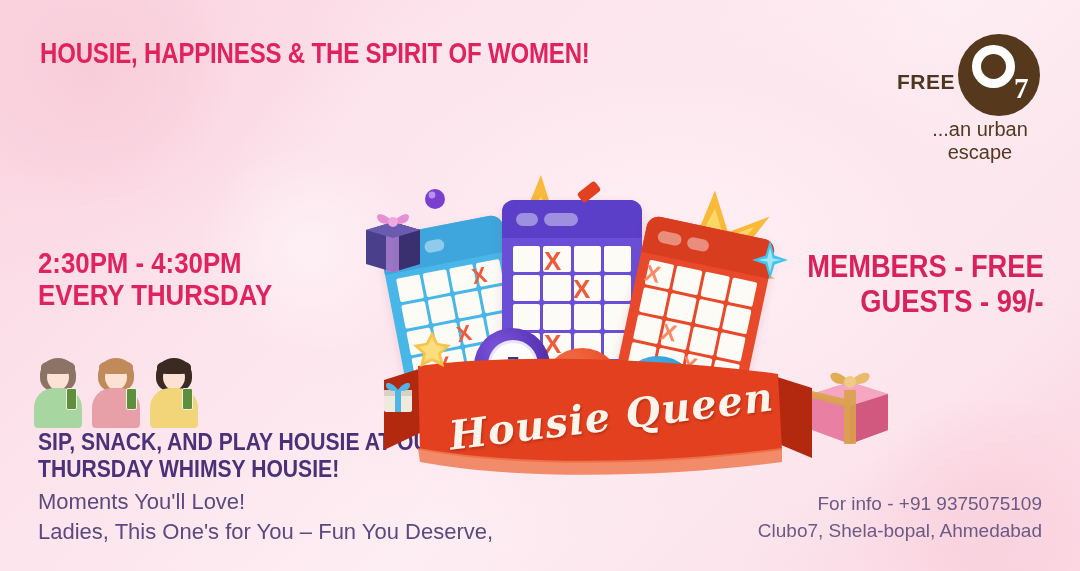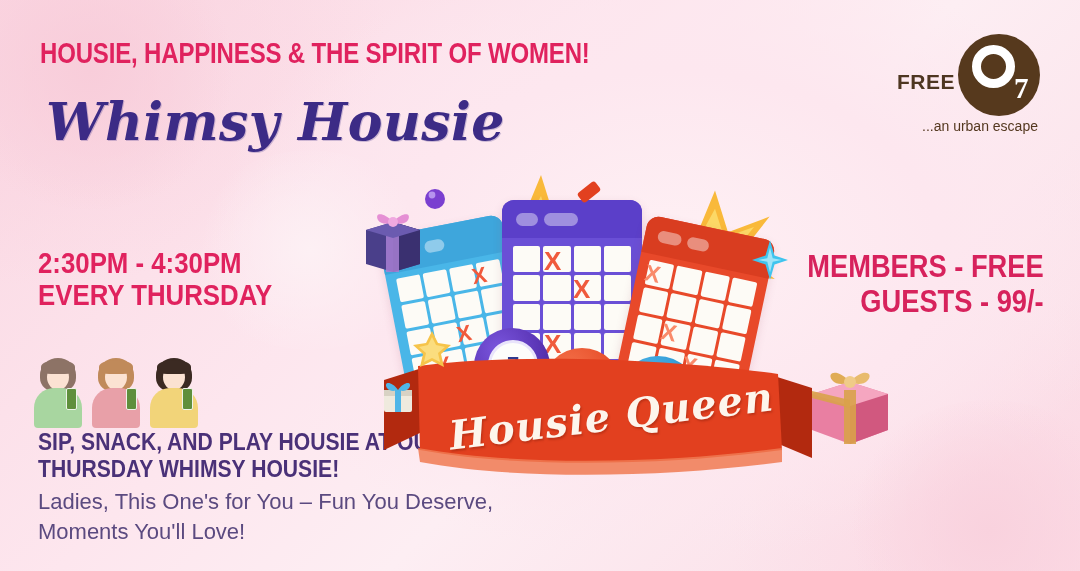--- a/index.html
+++ b/index.html
@@ -68,21 +68,21 @@
     position:absolute;left:72px;top:13px;width:43px;height:43px;
     border-radius:50%;border:9px solid #ffffff;box-sizing:border-box;
   }
   .logo .seven{
     position:absolute;left:114px;top:40px;
     font-size:29px;font-weight:bold;color:#ffffff;
     font-family:"Liberation Serif", serif;
   }
   .logo .tag{
     position:absolute;left:10px;top:86px;width:140px;text-align:center;
-    font-size:14px;color:#54381f;
+    font-size:20px;color:#54381f;
   }
 
   
   .women{position:absolute;left:32px;top:358px;width:170px;height:70px;}
   .lady{position:absolute;top:0;width:52px;height:70px;}
   .lady .hair{position:absolute;left:8px;top:0;width:36px;height:34px;border-radius:50% 50% 42% 42%;}
   .lady .face{position:absolute;left:15px;top:6px;width:22px;height:26px;border-radius:50%;background:#fbe2d2;}
   .lady .hairfront{position:absolute;left:9px;top:2px;width:34px;height:14px;border-radius:50% 50% 30% 30%;}
   .lady .body{position:absolute;left:2px;top:30px;width:48px;height:40px;border-radius:20px 20px 4px 4px;}
   .lady .glass{position:absolute;top:30px;width:9px;height:20px;border-radius:2px;background:#5f8f3c;border:1.4px solid #eef3ea;}
@@ -139,21 +139,20 @@
 
 <div id="poster">
 
   <div class="bokeh" style="left:-60px;top:-70px;width:300px;height:280px;background:radial-gradient(circle,#f8cdda 0%,rgba(248,205,218,0) 70%);"></div>
   <div class="bokeh" style="left:840px;top:400px;width:300px;height:260px;background:radial-gradient(circle,#f9d2de 0%,rgba(249,210,222,0) 70%);"></div>
   <div class="bokeh" style="left:190px;top:150px;width:240px;height:200px;background:radial-gradient(circle,#fdf0f4 0%,rgba(253,240,244,0) 70%);"></div>
 
   <div class="kicker">HOUSIE, HAPPINESS &amp; THE SPIRIT OF WOMEN!</div>
 
   <div class="script-title">
-    <span class="l2">Whimsy Housie</span>
   </div>
 
   <div class="timeblock">
     <div>2:30PM - 4:30PM</div>
     <div>EVERY THURSDAY</div>
   </div>
 
   <div class="price">
     <div>MEMBERS - FREE</div>
     <div>GUESTS - 99/-</div>
@@ -190,24 +189,28 @@
       <div class="glass" style="left:34px;"></div>
     </div>
   </div>
 
   <div class="cta">
     <div>SIP, SNACK, AND PLAY HOUSIE AT OUR</div>
     <div>THURSDAY  WHIMSY HOUSIE!</div>
   </div>
 
   <div class="sub">
+    <div>Moments You'll Love!</div>
     <div>Ladies, This One's for You – Fun You Deserve,</div>
-    <div>Moments You'll Love!</div>
-  </div>
-
+  </div>
+
+  <div class="contact">
+    <div>For info - +91 9375075109</div>
+    <div>Clubo7, Shela-bopal, Ahmedabad</div>
+  </div>
 
   <div class="art">
 
     <div class="burst" style="left:76px;top:-8px;">
       <svg width="190" height="150" viewBox="0 0 100 100">
         <polygon points="50,2 60,34 92,22 70,50 96,70 62,66 58,98 44,70 16,90 26,58 2,44 36,36" fill="#f9b93a"></polygon>
         <polygon points="50,16 57,38 80,30 64,50 82,64 57,61 54,84 44,62 26,76 33,54 14,44 38,38" fill="#fcd866"></polygon>
       </svg>
     </div>
     <div class="burst" style="left:265px;top:8px;">

